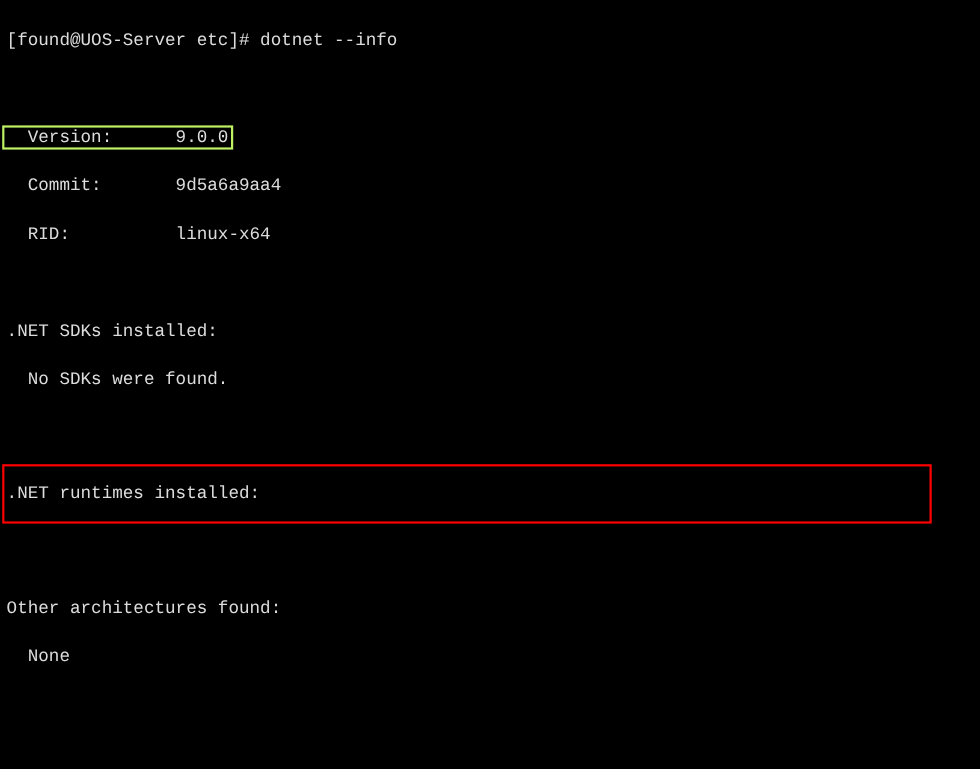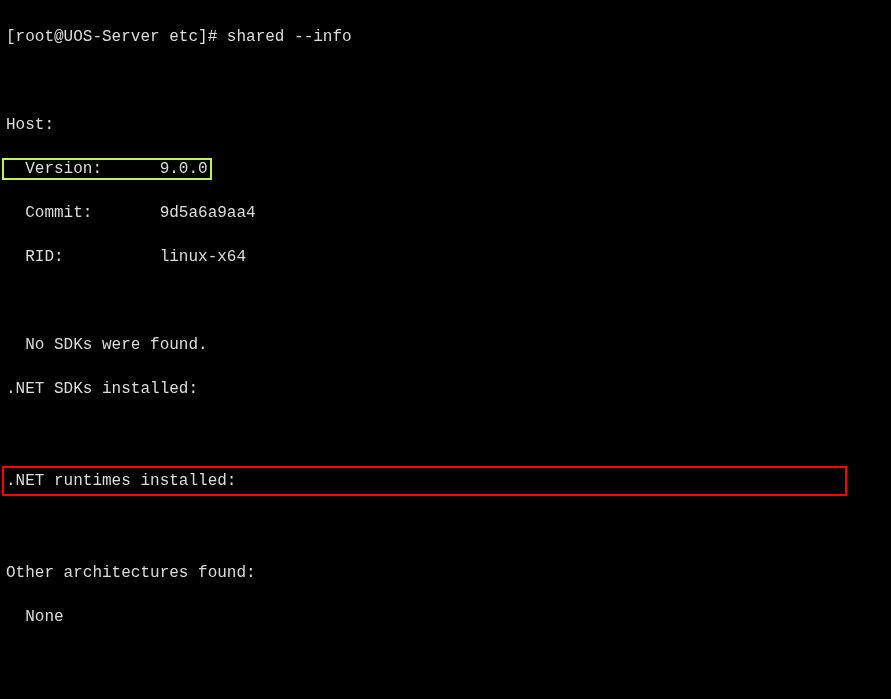--- a/index.html
+++ b/index.html
@@ -24,40 +24,39 @@
     .line {
       min-height: 22px;
     }
     .version-box {
       border: 2px solid #bef264;
       padding: 0 2px;
       margin-left: -4px;
     }
     .runtimes-box {
       border: 2px solid #ff0000;
-      padding: 2px 2px;
+      padding: 14px 2px;
       margin-left: -4px;
       margin-right: 40px;
       display: inline-block;
       width: 845px;
     }
   </style>
 </head>
 <body>
 
 <div class="terminal">
-<div class="line">[root@UOS-Server etc]# shared --info</div>
+<div class="line">[found@UOS-Server etc]# dotnet --info</div>
 <div class="line"> </div>
-<div class="line">Host:</div>
 <div class="line"><span class="version-box"><span>  Version:      </span><span>9.0.0</span></span></div>
 <div class="line">  Commit:       9d5a6a9aa4</div>
 <div class="line">  RID:          linux-x64</div>
 <div class="line"> </div>
+<div class="line">.NET SDKs installed:</div>
 <div class="line">  No SDKs were found.</div>
-<div class="line">.NET SDKs installed:</div>
 <div class="line"> </div>
 <div><span class="runtimes-box"><div class="line">.NET runtimes installed:</div></span></div>
 <div class="line"> </div>
 <div class="line">Other architectures found:</div>
 <div class="line">  None</div>
 
 
 
 
 

